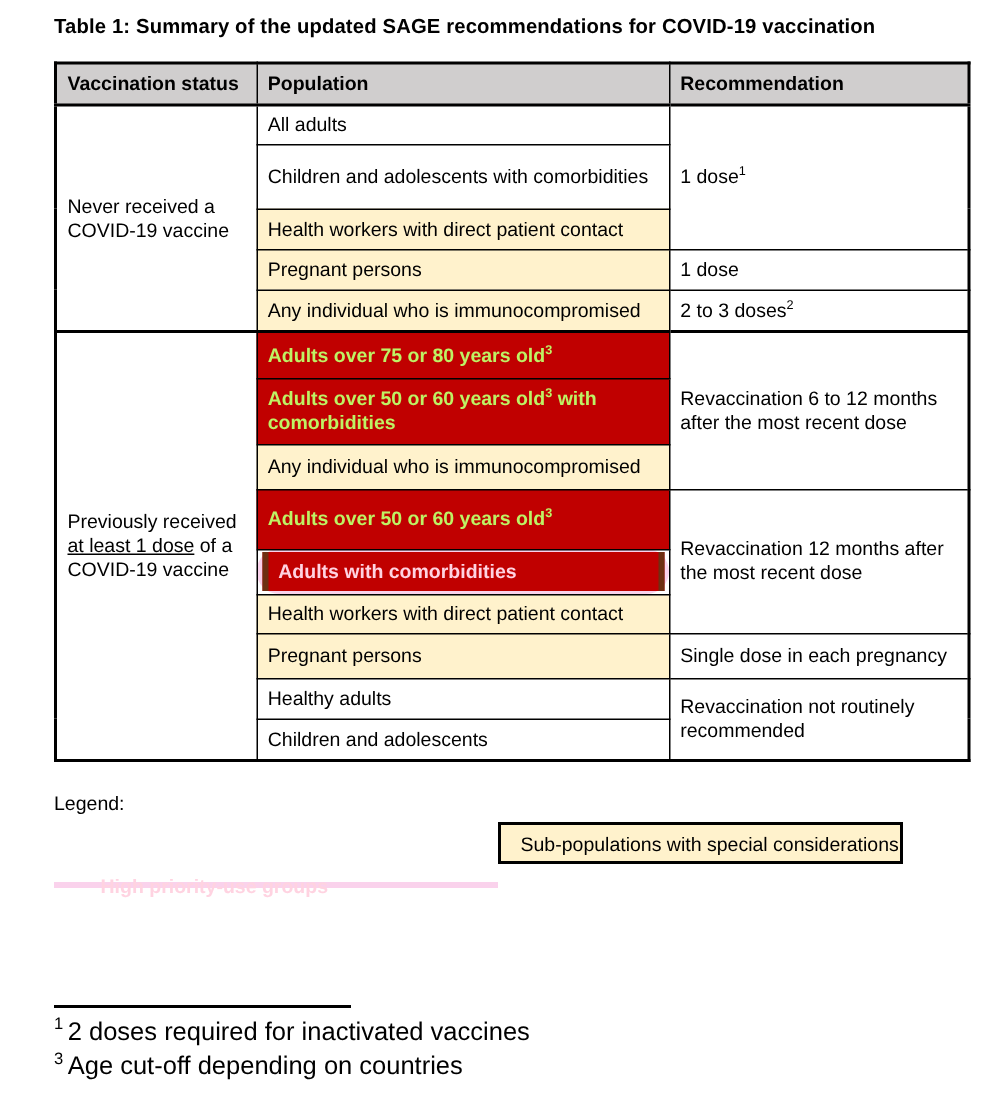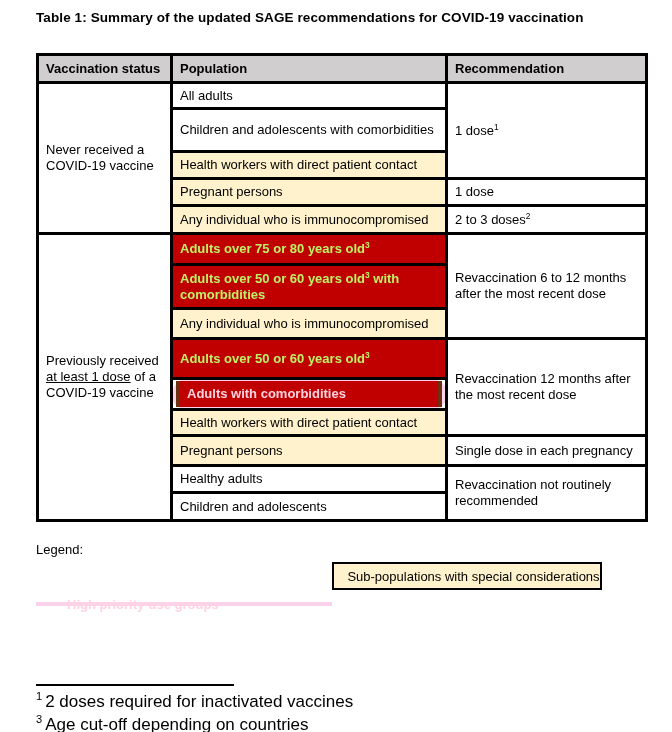--- a/index.html
+++ b/index.html
@@ -7,31 +7,31 @@
     --pink: #fad2ec; --edge: #6e2f12; --hltext: #ffd3e1;
   }
   * { box-sizing: border-box; margin: 0; padding: 0; }
   html, body { background: #ffffff; }
   body {
     width: 672px; height: 732px; overflow: hidden;
     font-family: "Liberation Sans", "DejaVu Sans", sans-serif;
     font-size: 13px; color: #000;
   }
   .page { padding: 10px 0 0 36px; width: 672px; }
-  .title { font-weight: bold; font-size: 13.5px; margin-bottom: 28px; letter-spacing: 0.1px; }
+  .title { font-weight: bold; font-size: 13.5px; margin-bottom: 16px; letter-spacing: 0.1px; }
 
   table.sage {
     border-collapse: collapse; table-layout: fixed; width: 609px;
     border: 2px solid #000;
   }
   table.sage col.c1 { width: 134px; }
   table.sage col.c2 { width: 275px; }
   table.sage col.c3 { width: 200px; }
   table.sage th, table.sage td {
-    border: 3px solid #000000; vertical-align: middle;
+    border: 1px solid #000000; vertical-align: middle;
     text-align: left; padding: 3px 7px; line-height: 1.22;
   }
   table.sage thead th {
     background: var(--header-bg, #d0cece); font-weight: bold;
     border-bottom: 2px solid #000;
   }
   tr.sec2 td { border-top: 2px solid #000; }
   td.status { background: #fff; }
   td.pop.special { background: var(--cream, #fff2cc); }
   td.pop.red {
@@ -56,21 +56,21 @@
   .legend-high .hl-inner {
     background: var(--red, #c00000); height: 100%;
     border-left: 2px solid var(--edge, #6e2f12);
     border-right: 6px solid var(--edge, #6e2f12);
     color: var(--hltext, #ffd3e1); font-weight: bold;
     display: flex; align-items: center; padding-left: 8px;
   }
   .legend-special {
     width: 270px; background: var(--cream, #fff2cc);
     border: 2px solid #000;
-    display: flex; align-items: center; padding-left: 13px; justify-content: center;
+    display: flex; align-items: center; padding-left: 13px;
   }
 
   .footnotes { margin-top: 94px; font-size: 17px; line-height: 1.3; }
   .fn-rule { width: 198px; border-top: 2px solid #000; margin-bottom: 5px; }
   .fn { margin-bottom: 1px; }
   .fn sup { margin-right: 3px; }
 </style>
 </head>
 <body>
 

